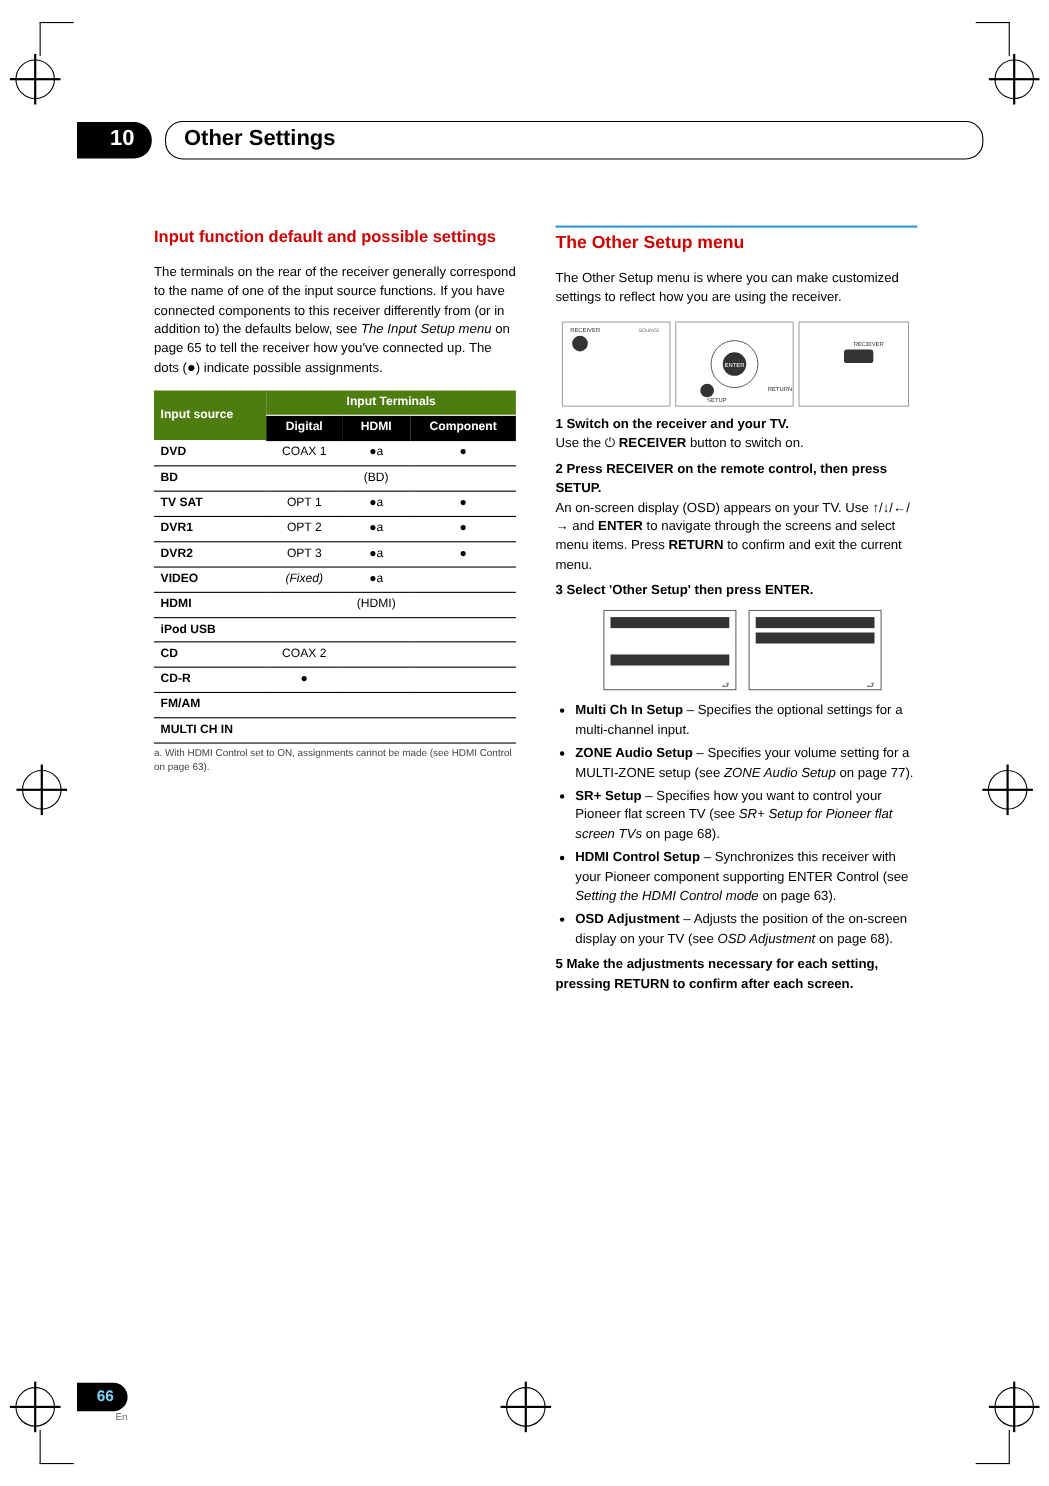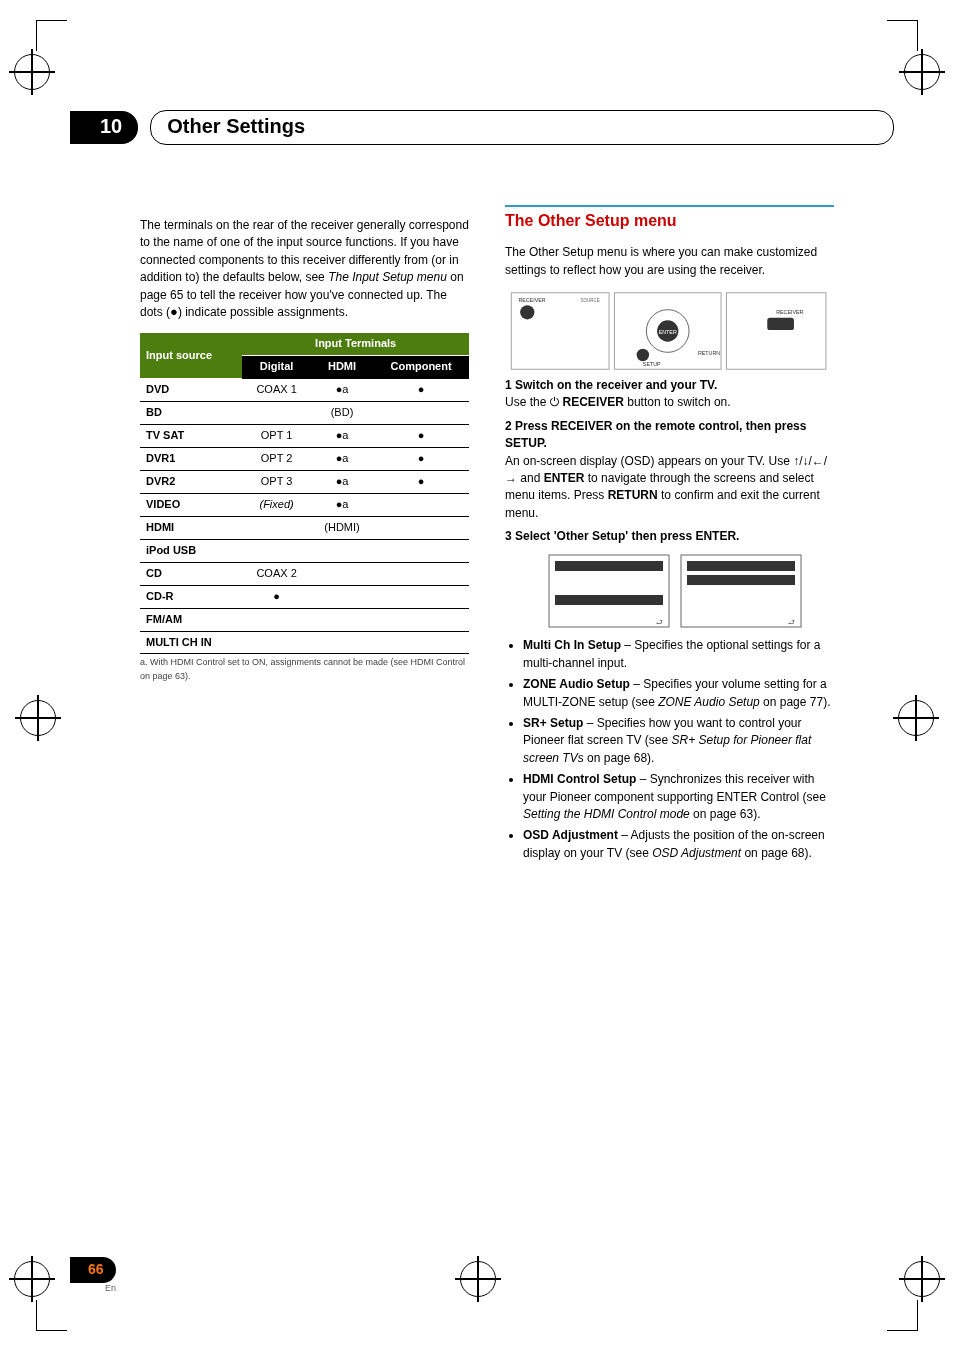--- a/index.html
+++ b/index.html
@@ -123,21 +123,21 @@
     display:flex;align-items:center;justify-content:center;
     font-size:9px;color:#bbb;
   }
   .remote-svg, .osd-svg { width:100%; height:100%; }
 
   .page-num {
     position:absolute;
     bottom:68px;
     left:70px;
     background:#000;
-    color:#f97316;
+    color:#7dd3fc;
     font-weight:bold;
     font-size:14px;
     padding:4px 12px 6px 18px;
     border-top-right-radius:14px;
     border-bottom-right-radius:14px;
   }
   .page-lang { position:absolute; bottom:58px; left:105px; font-size:9px; color:#666; }
 </style>
 </head>
 <body>
@@ -157,20 +157,21 @@
   <div class="reg-circle reg-br"></div>
 
   <div class="header-row">
     <div class="chapter-pill">10</div>
     <div class="chapter-title-wrap">Other Settings</div>
   </div>
 
   <div class="columns">
 
     <div class="col">
+      <h2 class="sec-red">Input function default and possible settings</h2>
       <p>
         <span>The terminals on the rear of the receiver generally correspond to the name of one of the input source functions. If you have connected components to this receiver differently from (or in addition to) the defaults below, see </span>
         <i>The Input Setup menu</i>
         <span> on page 65 to tell the receiver how you've connected up. The dots (</span><span class="dot">●</span><span>) indicate possible assignments.</span>
       </p>
 
       <table class="input-table">
         <thead>
           <tr>
             <th class="src group" rowspan="2">Input source</th>
@@ -328,18 +329,21 @@
           <b>SR+ Setup</b><span> – Specifies how you want to control your Pioneer flat screen TV (see </span><i>SR+ Setup for Pioneer flat screen TVs</i><span> on page 68).</span>
         </li>
         <li>
           <b>HDMI Control Setup</b><span> – Synchronizes this receiver with your Pioneer component supporting ENTER Control (see </span><i>Setting the HDMI Control mode</i><span> on page 63).</span>
         </li>
         <li>
           <b>OSD Adjustment</b><span> – Adjusts the position of the on-screen display on your TV (see </span><i>OSD Adjustment</i><span> on page 68).</span>
         </li>
       </ul>
 
+      <div class="step">
+        <b>5   Make the adjustments necessary for each setting, pressing RETURN to confirm after each screen.</b>
+      </div>
     </div>
   </div>
 
   <div class="page-num">66</div>
   <div class="page-lang">En</div>
 </div>
 
 </body></html>

